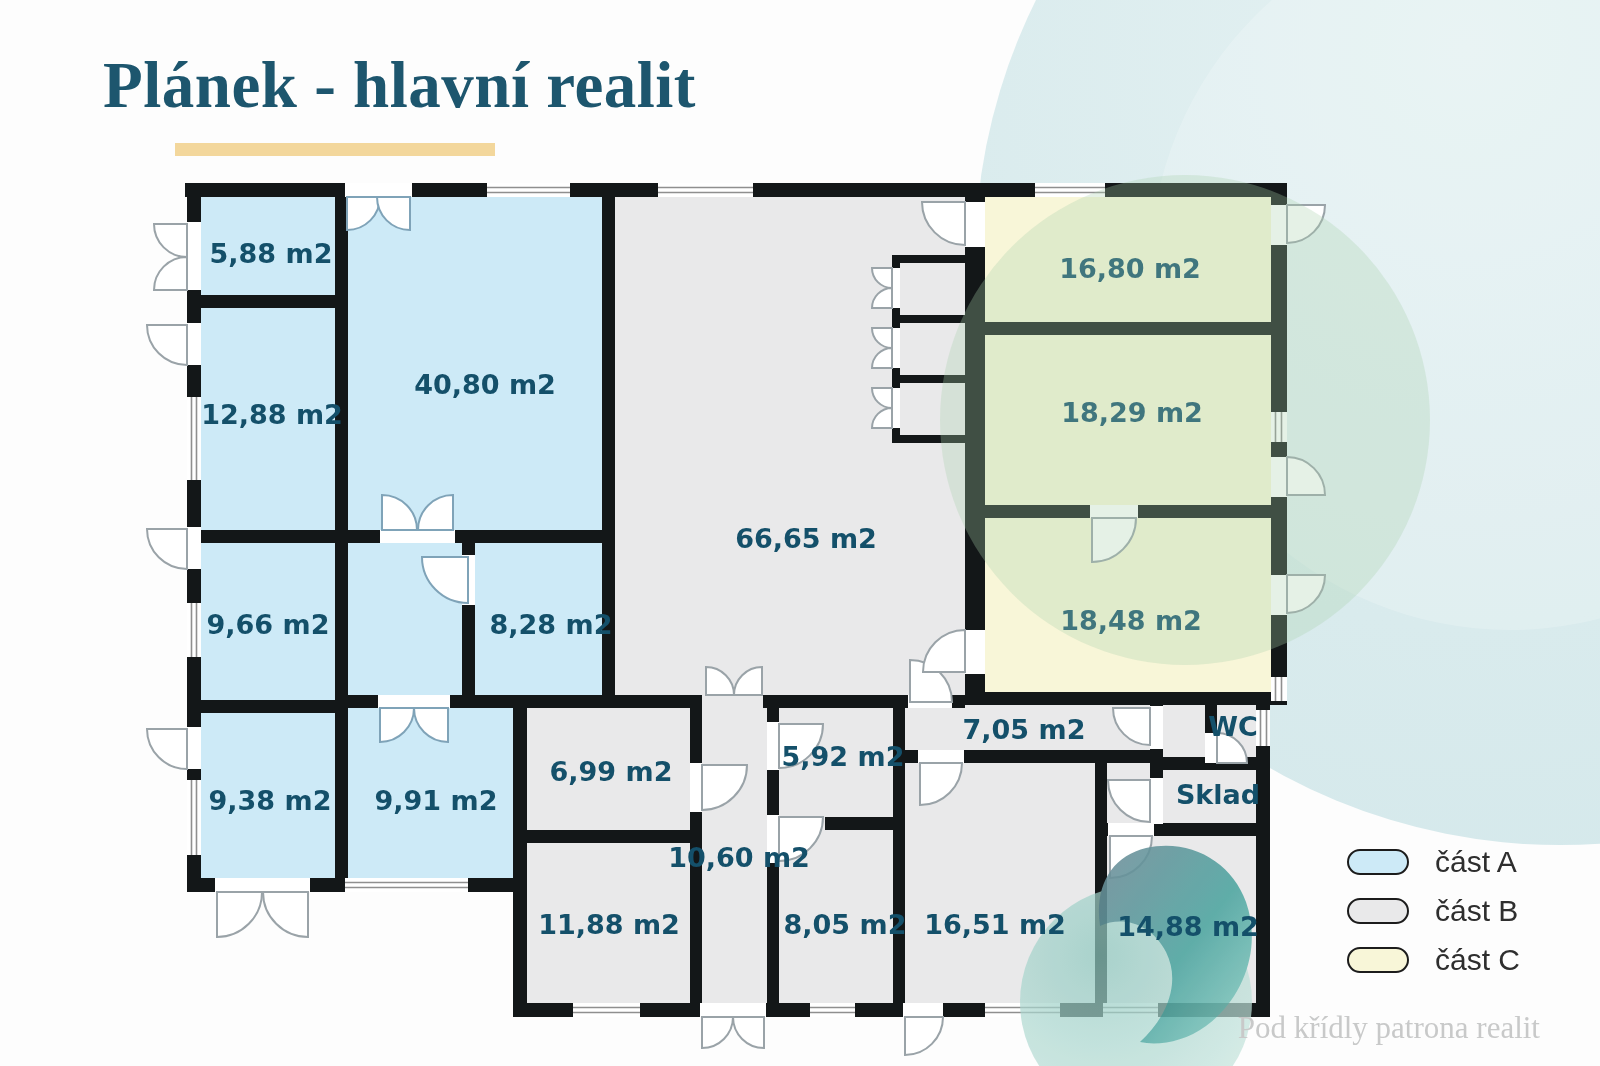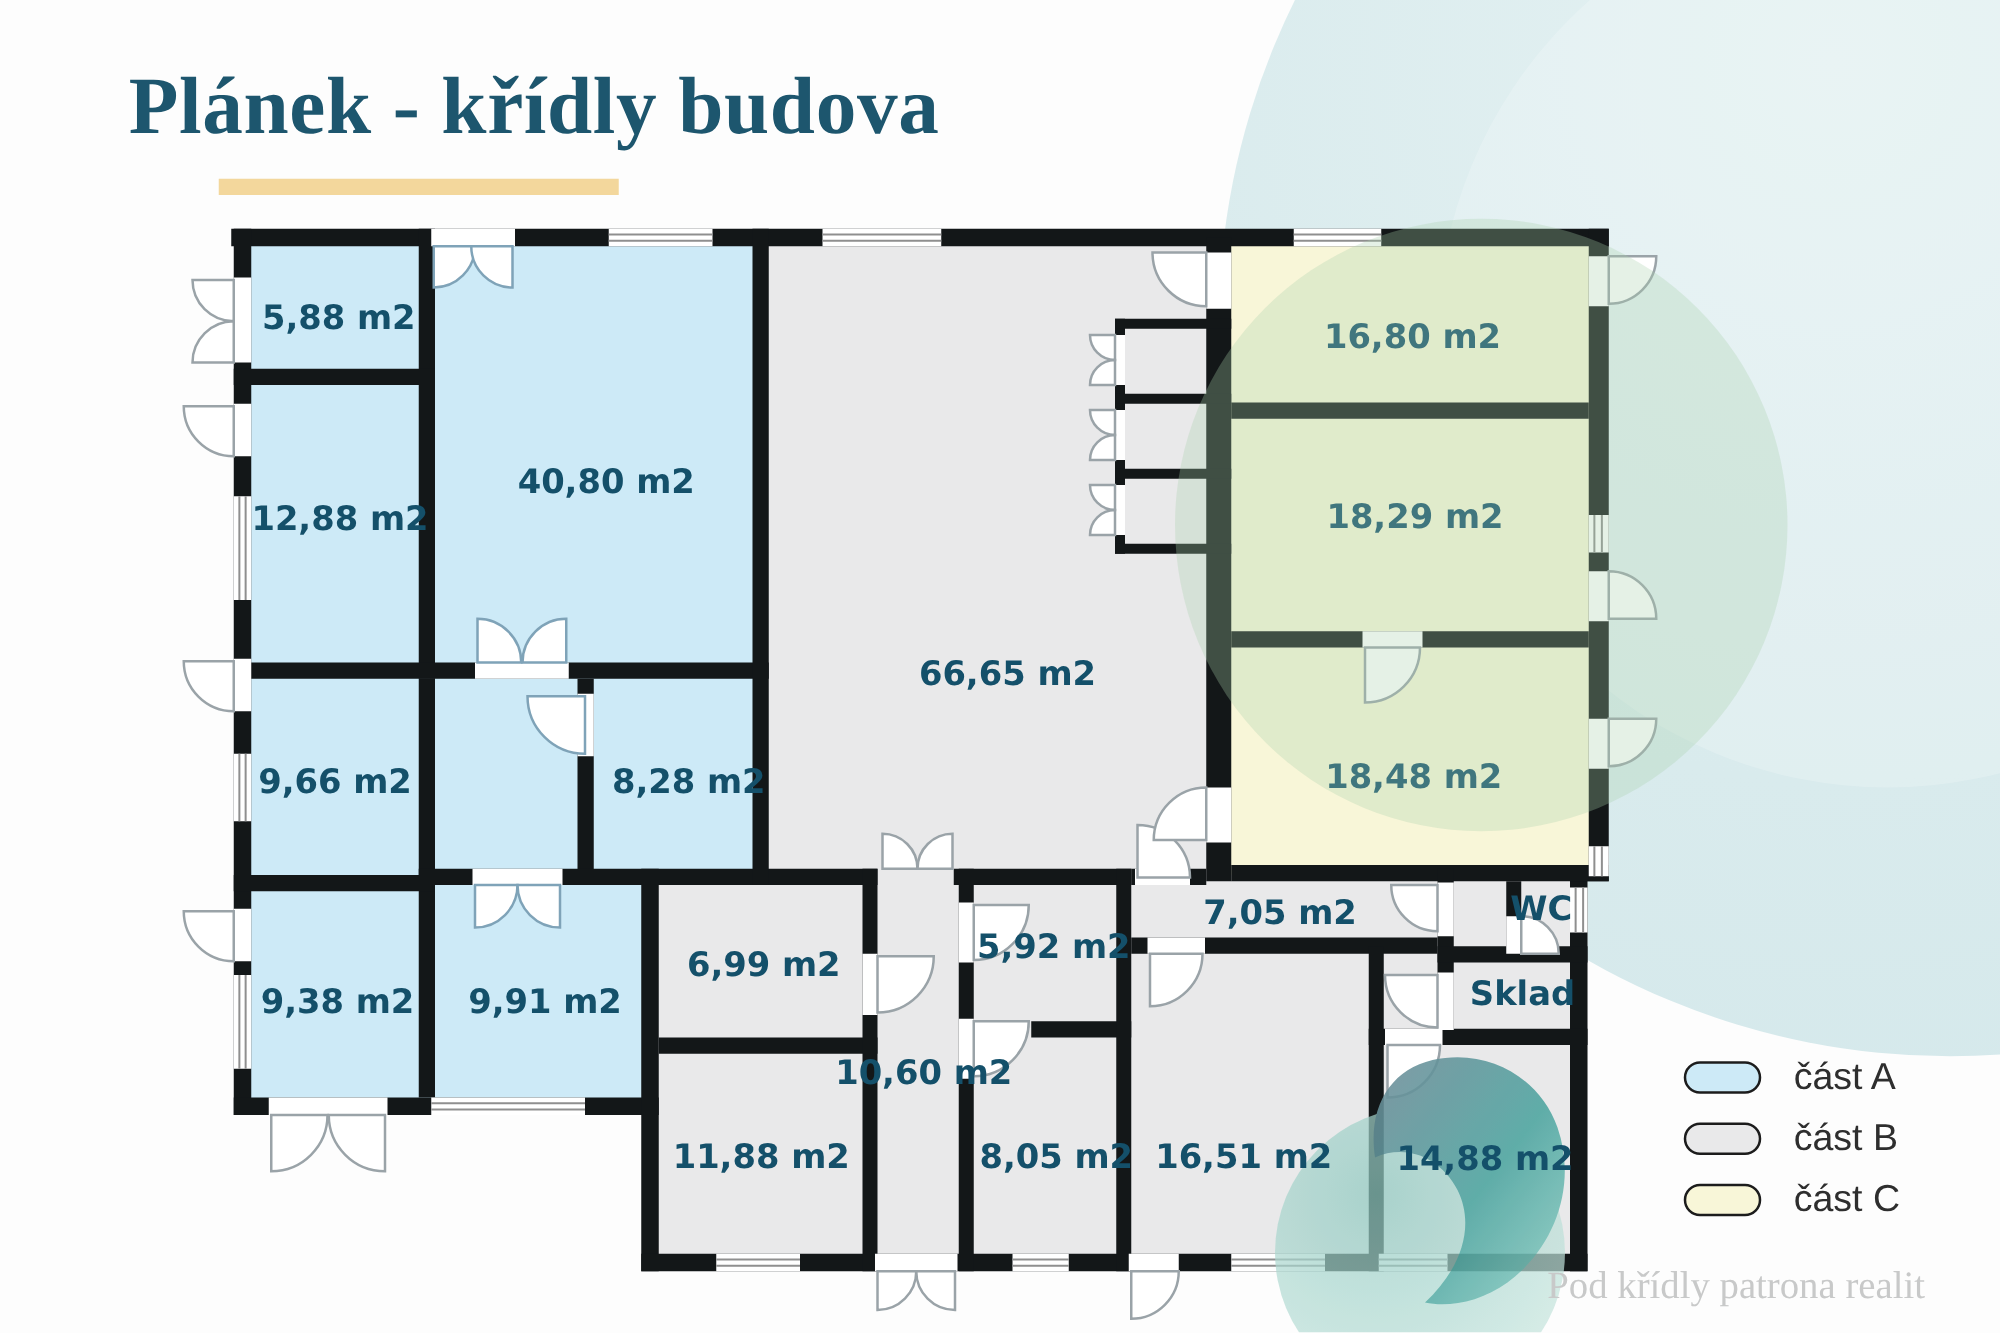--- a/index.html
+++ b/index.html
@@ -238,21 +238,21 @@
     <text class="rl" x="1130" y="278">16,80 m2</text>
     <text class="rl" x="1132" y="422">18,29 m2</text>
     <text class="rl" x="1131" y="630">18,48 m2</text>
     <text class="rl" x="1233" y="736" font-size="26">WC</text>
     <text class="rl" x="1218" y="804" font-size="26">Sklad</text>
   </g>
 </svg>
 
 <div class="abs green-tint"></div>
 
-<h1 class="abs page-title">Plánek - křídly budova</h1>
+<h1 class="abs page-title">Plánek - hlavní realit</h1>
 <div class="abs title-underline"></div>
 
 <div class="abs legend">
   <div class="legend-row">
     <span class="swatch swA"></span>
     <span class="legend-label">část A</span>
   </div>
   <div class="legend-row">
     <span class="swatch swB"></span>
     <span class="legend-label">část B</span>

